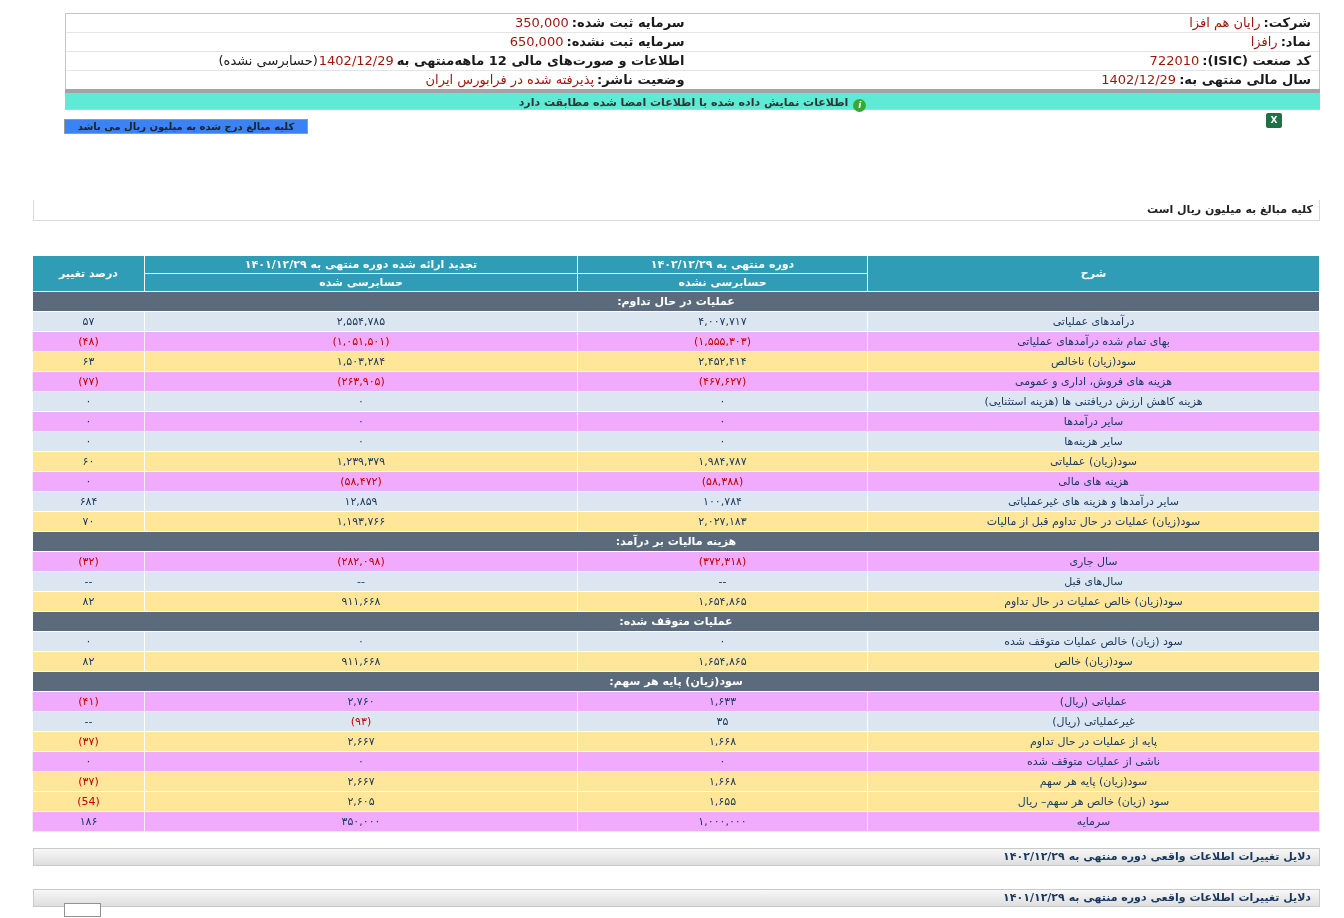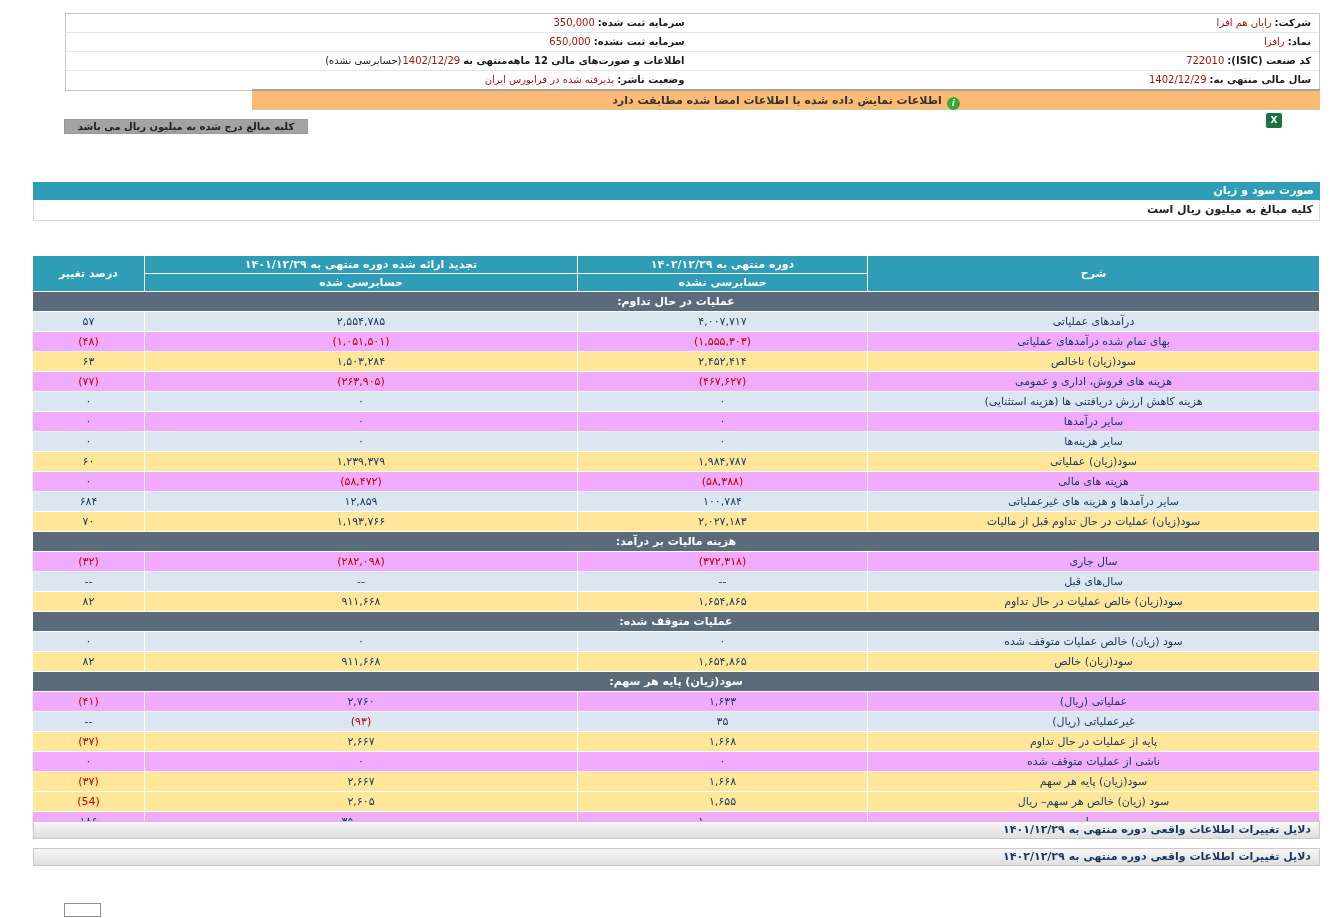--- a/index.html
+++ b/index.html
@@ -4,36 +4,36 @@
 <style>
   * { margin:0; padding:0; box-sizing:border-box; }
   html, body { width:1344px; height:918px; background:#ffffff; font-family:"DejaVu Sans", sans-serif; }
   body { direction:rtl; overflow:hidden; }
   .page { position:relative; width:1344px; height:918px; background:#fff; overflow:hidden; }
 
   
   .info-table { position:absolute; top:13px; right:24px; width:1255px; border:1px solid #c6c6c6; background:#fff; }
   .info-row { display:flex; height:19px; line-height:18px; border-bottom:1px solid #e4e4e4; }
   .info-row:last-child { border-bottom:none; }
-  .info-cell { flex:0 0 50%; padding:0 8px; font-size:10px; white-space:nowrap; overflow:hidden; }
+  .info-cell { flex:0 0 50%; padding:0 8px; font-size:13px; white-space:nowrap; overflow:hidden; }
   .info-label { font-weight:bold; color:#1a1a1a; }
   .info-value { color:#9d1309; margin-right:3px; }
   .info-suffix { color:#1a1a1a; margin-right:1px; }
 
   
-  .signed-banner { position:absolute; top:89px; right:24px; width:1068px; height:21px; background:#fdba74;
-    border-top:2px solid #a3a3a3; border-bottom:1px solid #bcd6a4; text-align:center; line-height:19px;
+  .signed-banner { position:absolute; top:89px; right:24px; width:1255px; height:21px; background:#5eead4;
+    border-top:4px solid #a3a3a3; border-bottom:1px solid #bcd6a4; text-align:center; line-height:19px;
     font-size:11px; font-weight:bold; color:#333; }
   .info-icon { display:inline-block; width:13px; height:13px; border-radius:50%; background:#39a935; color:#fff;
     font-size:9px; font-weight:bold; font-style:italic; line-height:13px; text-align:center; vertical-align:-2px; margin-left:5px; }
 
   .excel-icon { position:absolute; top:113px; right:62px; width:16px; height:15px; background:#1e7145; border-radius:2px;
     color:#fff; font-size:9px; font-weight:bold; text-align:center; line-height:15px; cursor:pointer; }
 
-  .units-button { position:absolute; top:119px; right:1036px; width:244px; height:15px; background:#a3a3a3;
+  .units-button { position:absolute; top:119px; right:1036px; width:244px; height:15px; background:#3b82f6;
     border:1px solid #999; font-size:10px; font-weight:bold; text-align:center; line-height:13px; color:#222; }
 
   
   .title-bar { position:absolute; top:182px; right:24px; width:1287px; height:18px; background:#2e9db5; color:#fff;
     font-size:11px; font-weight:bold; line-height:18px; padding:0 6px; }
   .units-row { position:absolute; top:200px; right:24px; width:1287px; height:21px; background:#fff;
     border:1px solid #d8d8d8; border-top:none; color:#222; font-size:11px; font-weight:bold; line-height:20px; padding:0 6px; }
 
   
   .statement { position:absolute; top:255px; right:24px; width:1287px; border-collapse:collapse; table-layout:fixed; }
@@ -45,21 +45,21 @@
   .statement td.neg { color:#c00000; }
   .row-blue td { background:#dce6f1; }
   .row-yellow td { background:#ffe699; }
   .row-white td { background:#f0abfc; border-color:#efefef; }
   .row-section td { background:#5b6b7b; color:#ffffff; font-weight:bold; text-align:center; }
 
   
   .accordion { position:absolute; right:24px; width:1287px; height:18px; background:linear-gradient(#f7f7f7,#dedede);
     border:1px solid #c9c9c9; font-size:11px; font-weight:bold; color:#17375e; line-height:16px; padding:0 8px; cursor:pointer; }
   .accordion-1 { top:848px; }
-  .accordion-2 { top:821px;padding-left:24px; }
+  .accordion-2 { top:889px;padding-left:24px; }
 
   .footer-box { position:absolute; top:903px; right:1243px; width:37px; height:14px; border:1px solid #919191; background:#fff; cursor:pointer; }
 </style>
 </head>
 <body>
 
 <div class="page">
 
   <div class="info-table">
     <div class="info-row">
@@ -97,21 +97,20 @@
   </div>
 
   <div class="signed-banner">
     <span class="info-icon">i</span><span>اطلاعات نمایش داده شده با اطلاعات امضا شده مطابقت دارد</span>
   </div>
 
   <div class="excel-icon">X</div>
 
   <div class="units-button">کلیه مبالغ درج شده به میلیون ریال می باشد</div>
 
-  <div class="title-bar">صورت سود و زیان</div>
   <div class="units-row">کلیه مبالغ به میلیون ریال است</div>
 
   <table class="statement">
     <colgroup>
       <col style="width:452px">
         <col style="width:290px">
         <col style="width:433px">
         <col style="width:112px">
     </colgroup>
     <thead>

